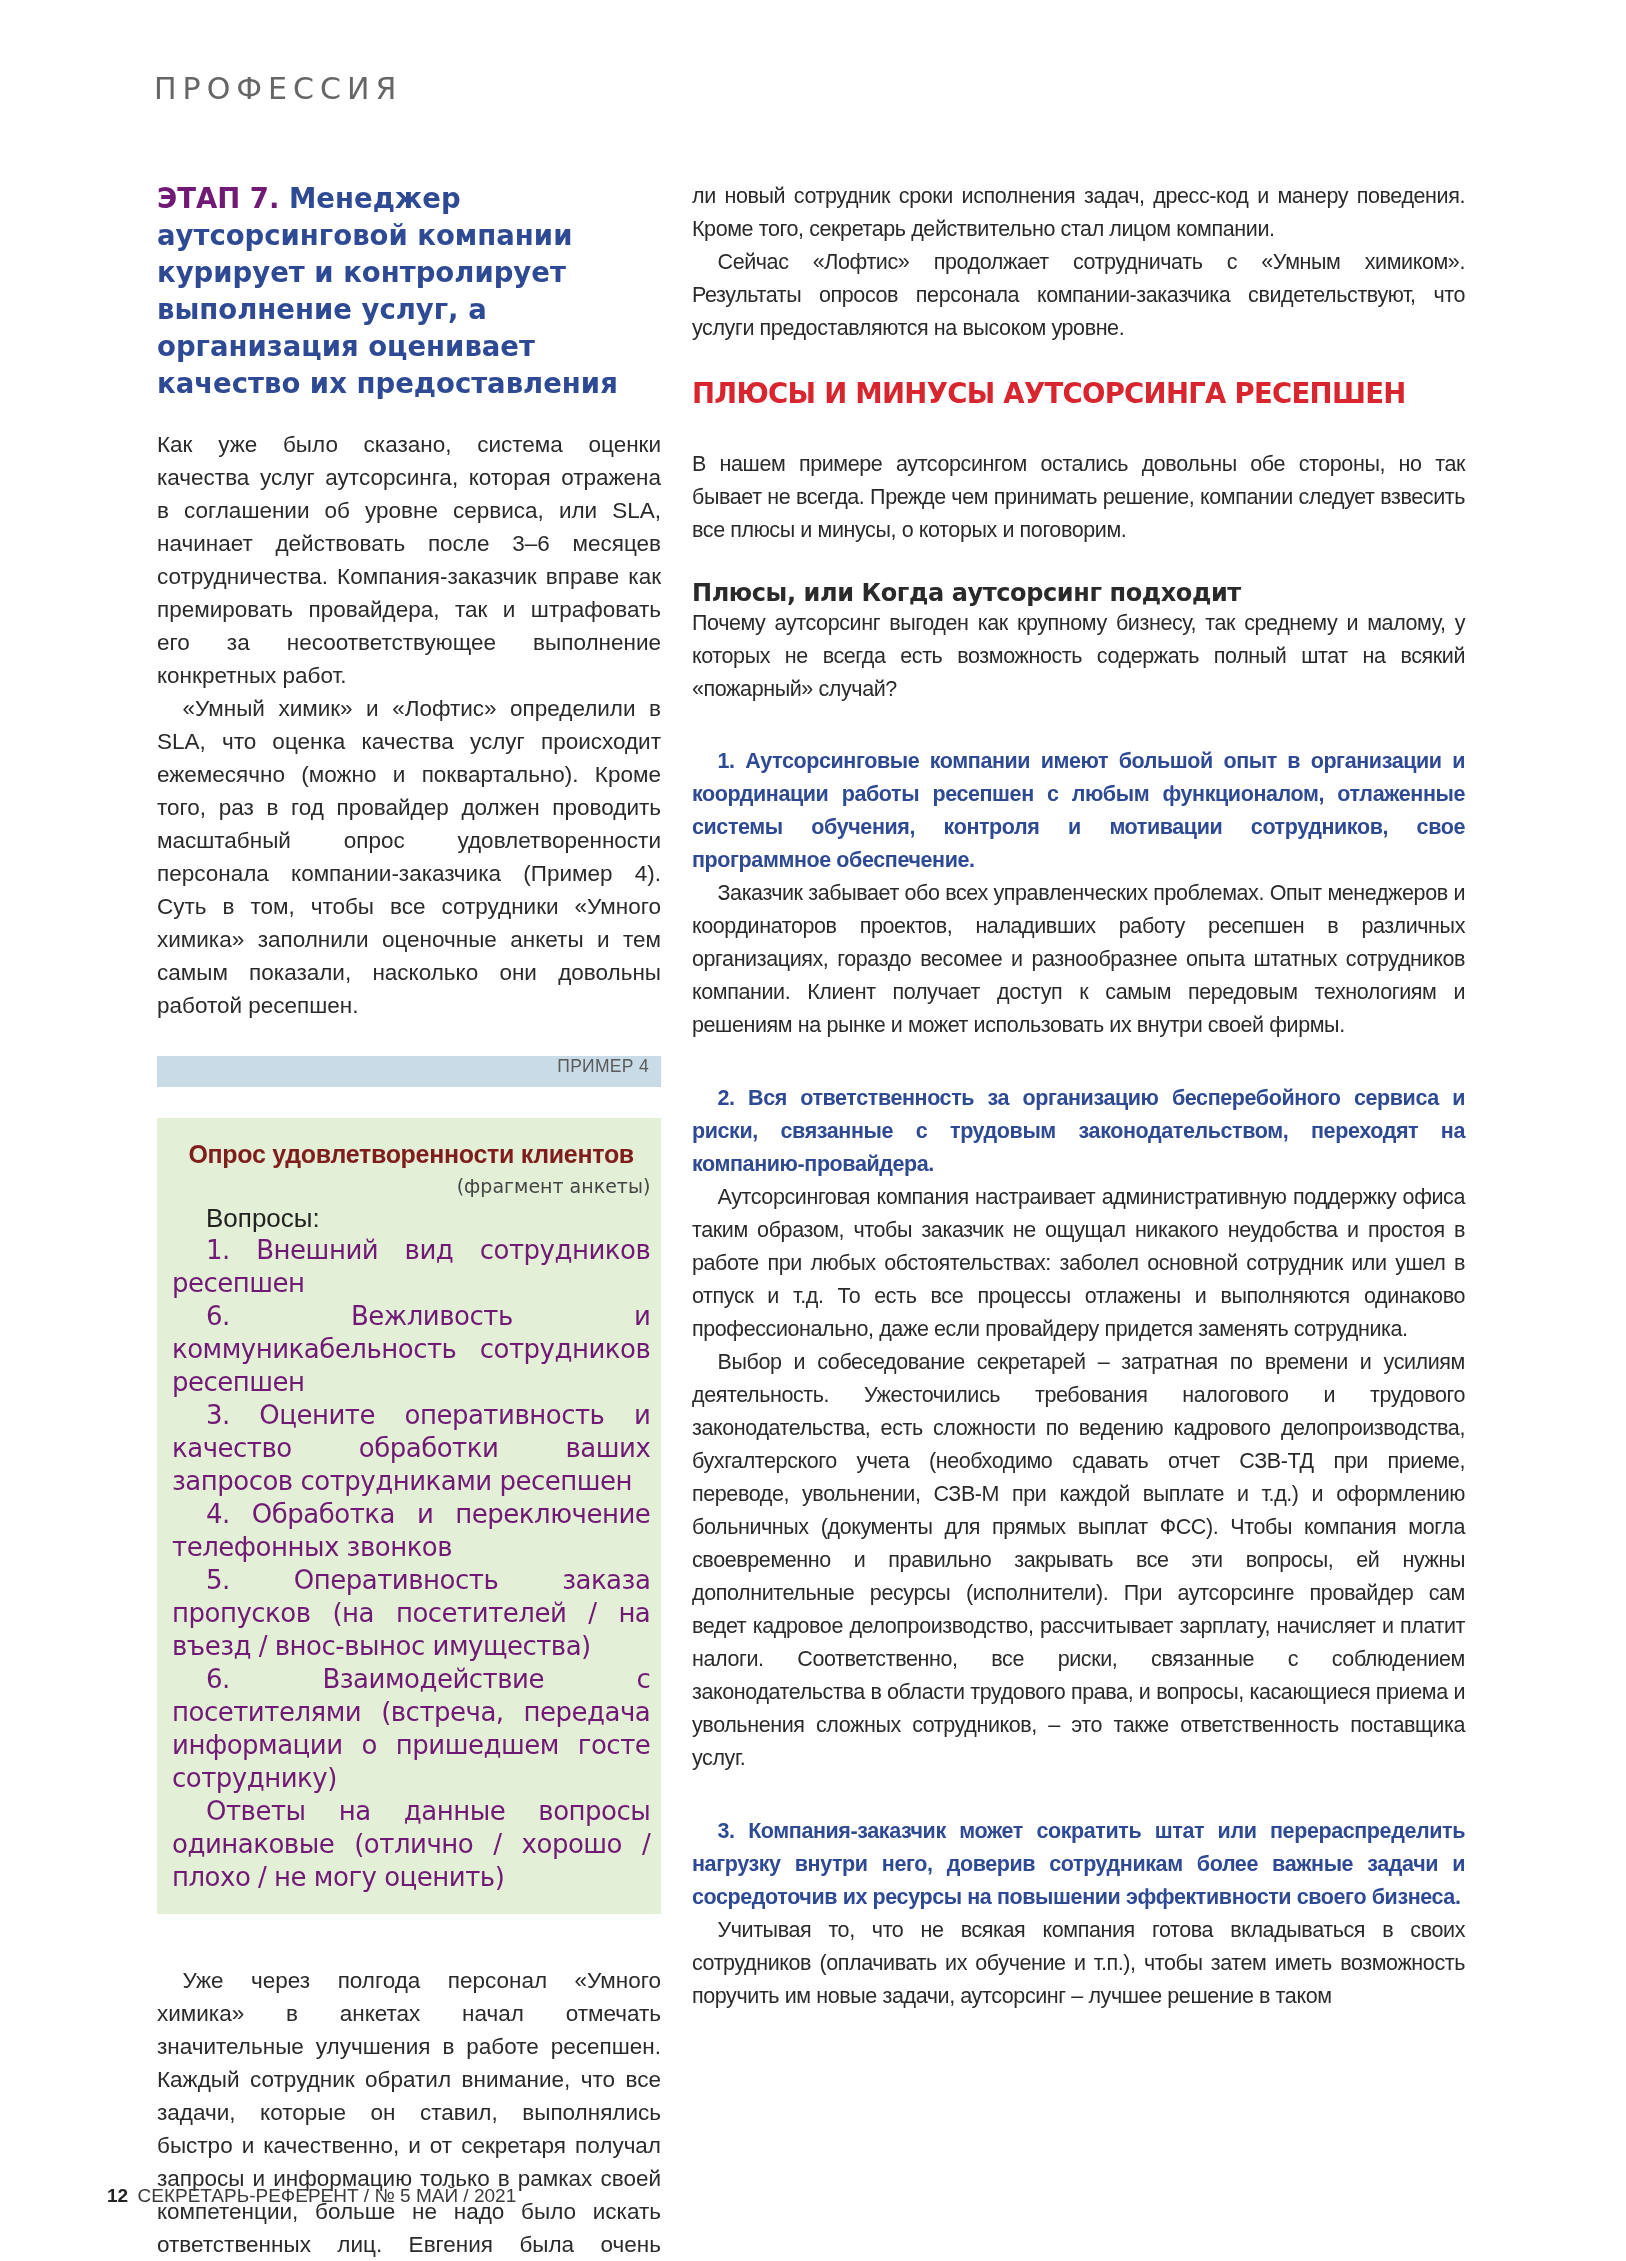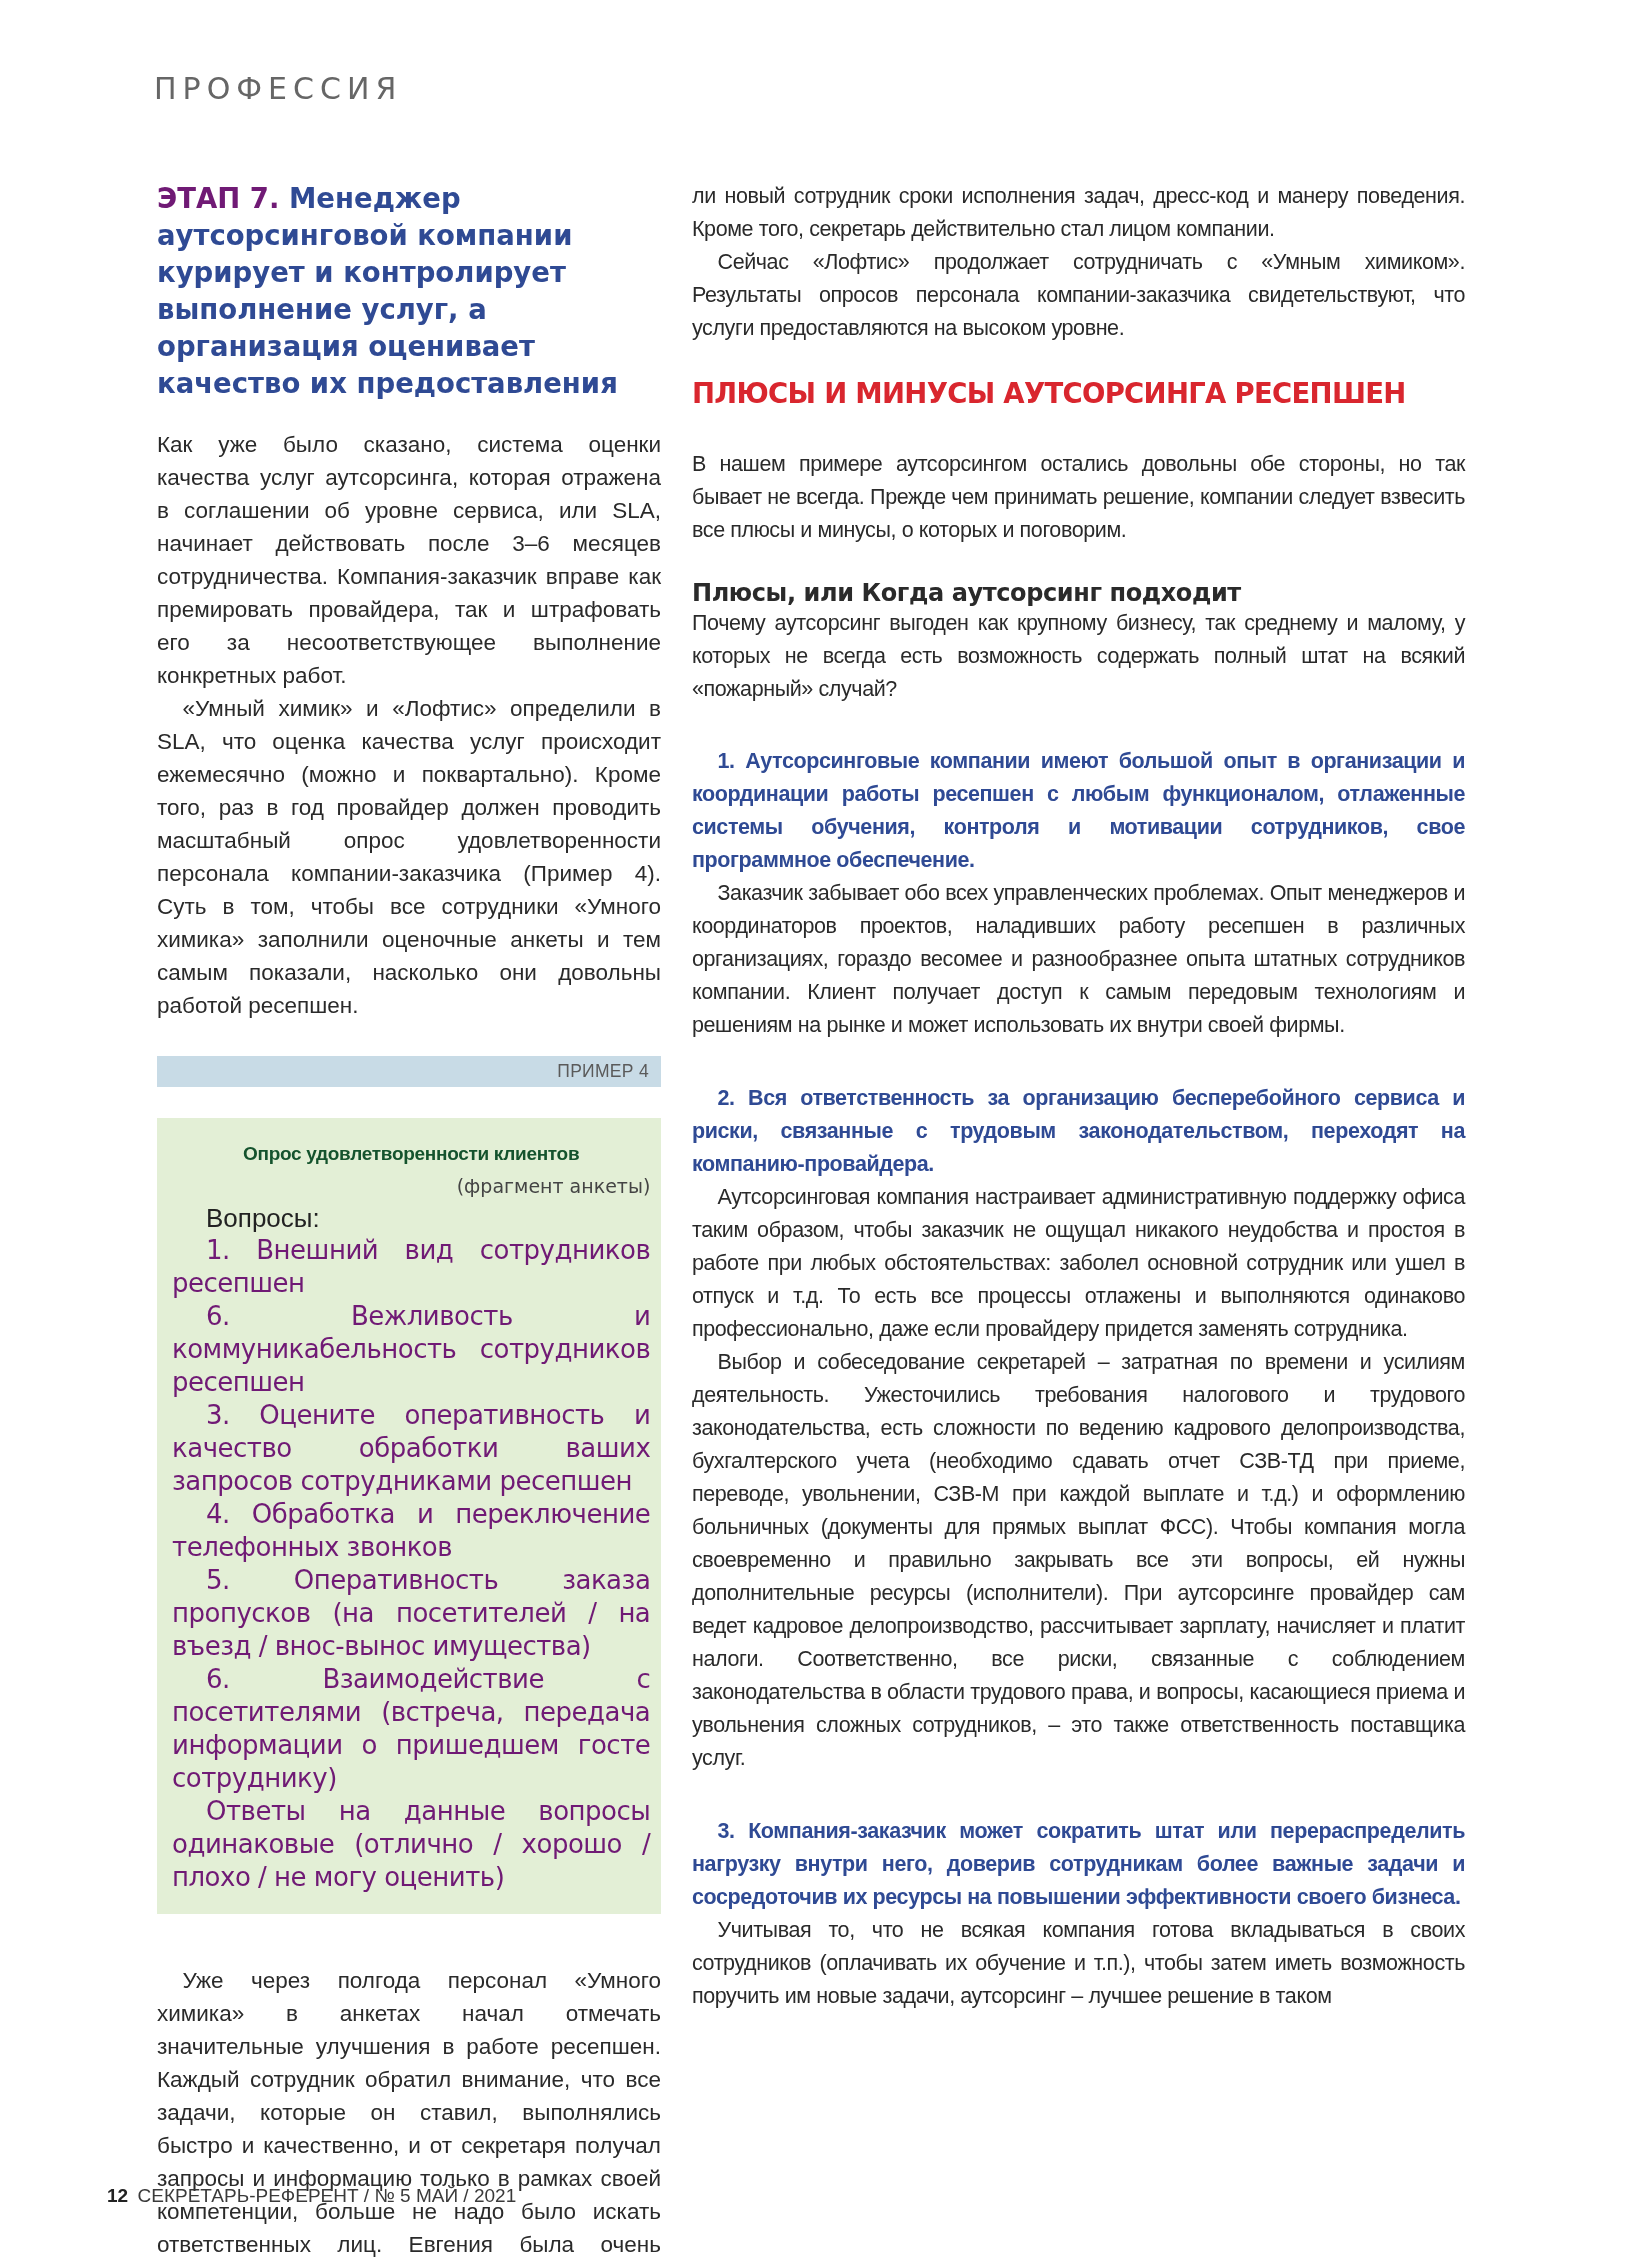--- a/index.html
+++ b/index.html
@@ -24,30 +24,30 @@
 
   .p {
     font-size: 22.5px; line-height: 33px; margin: 0; text-align: justify;
     color: #2a2a2a;
   }
   .p.indent { text-indent: 25.5px; }
   .p.narrow { font-size: 21.5px; letter-spacing: -0.4px; }
 
   .example-bar {
     margin-top: 34px; height: 31px; background: #c8dbe6;
-    display: flex; align-items: center; justify-content: flex-end;
+    display: flex; align-items: flex-start; justify-content: flex-end;
     padding-right: 12px; box-sizing: border-box;
     font-size: 17.5px; color: #5a5a5a; letter-spacing: 0.3px;
   }
   .example-box {
     margin-top: 31px; background: #e3efd6; padding: 20px 10.7px 20px 15px;
     box-sizing: border-box; min-height: 677px;
   }
   .example-title {
-    text-align: center; font-weight: bold; font-size: 19px; color: #14532d;
+    text-align: center; font-weight: bold; font-size: 25px; color: #7f1d1d;
     line-height: 32px; letter-spacing: -0.3px;
   }
   .example-subtitle {
     text-align: right; font-size: 21px; color: #444; line-height: 32px;
     font-family: "DejaVu Sans", sans-serif; font-weight: normal;
     font-size: 19px;
   }
   .example-questions-label {
     font-size: 26px; color: #222; line-height: 32px; text-indent: 34px; margin-top: 0;
   }

